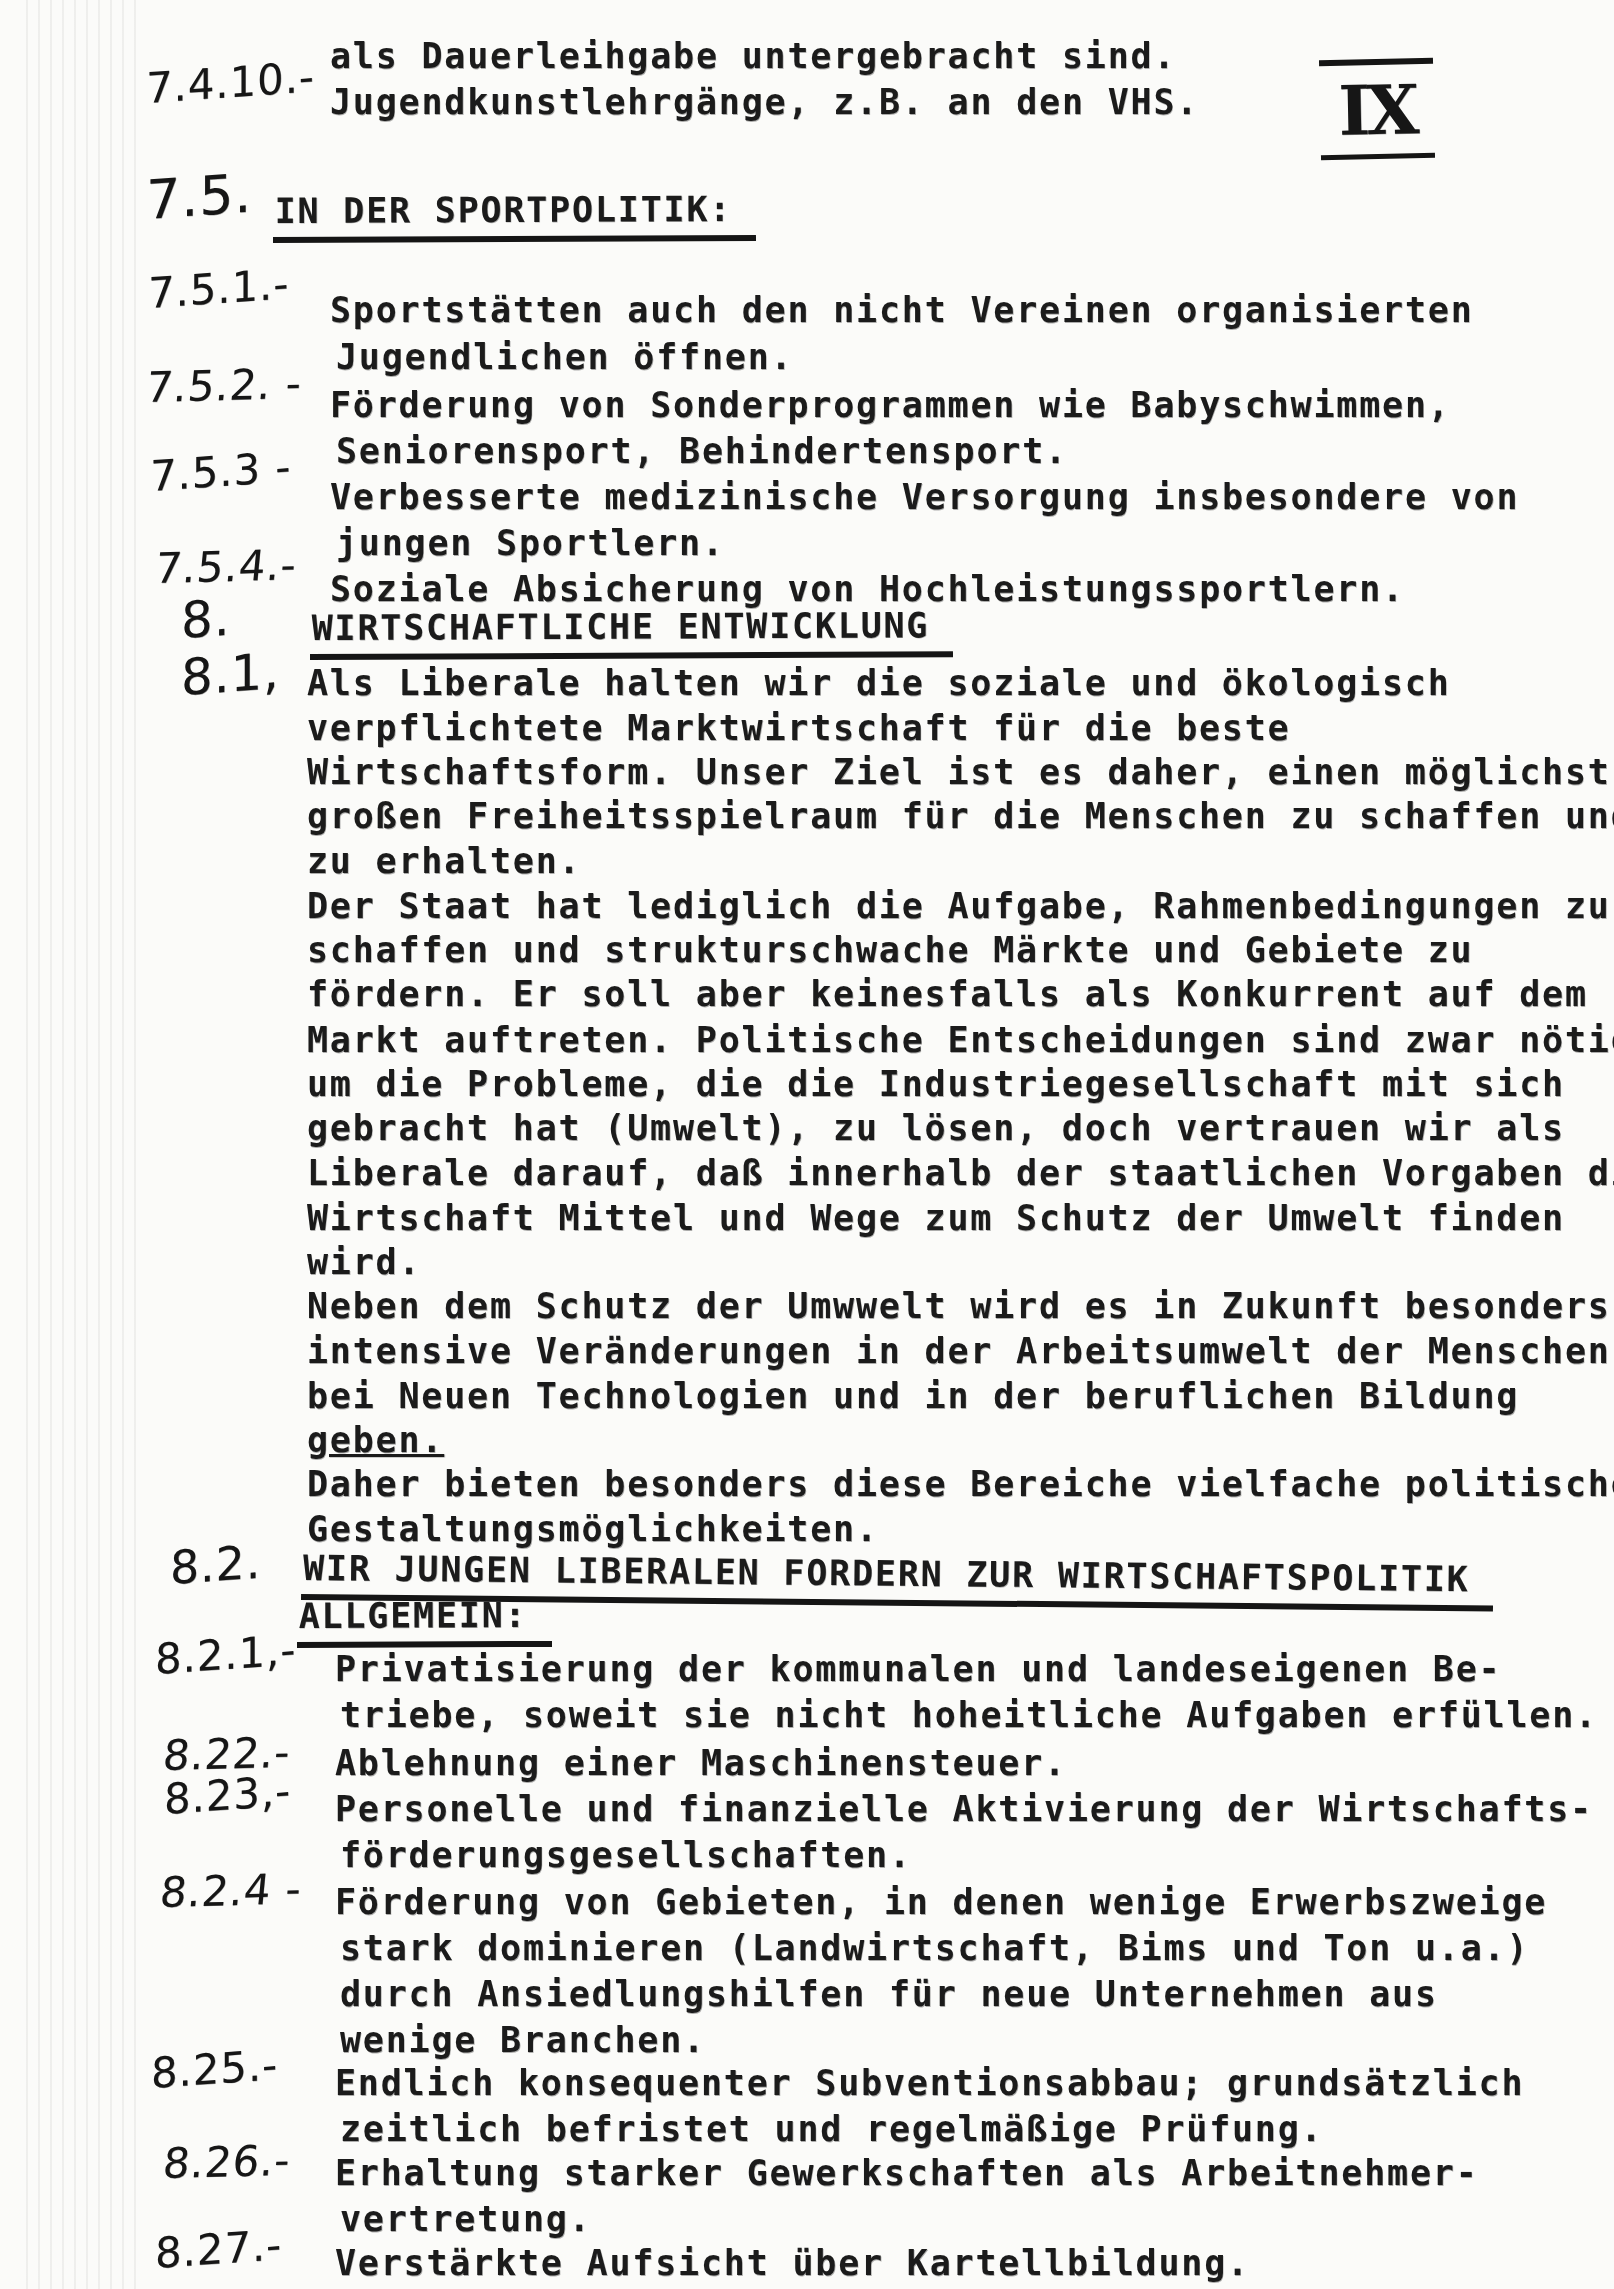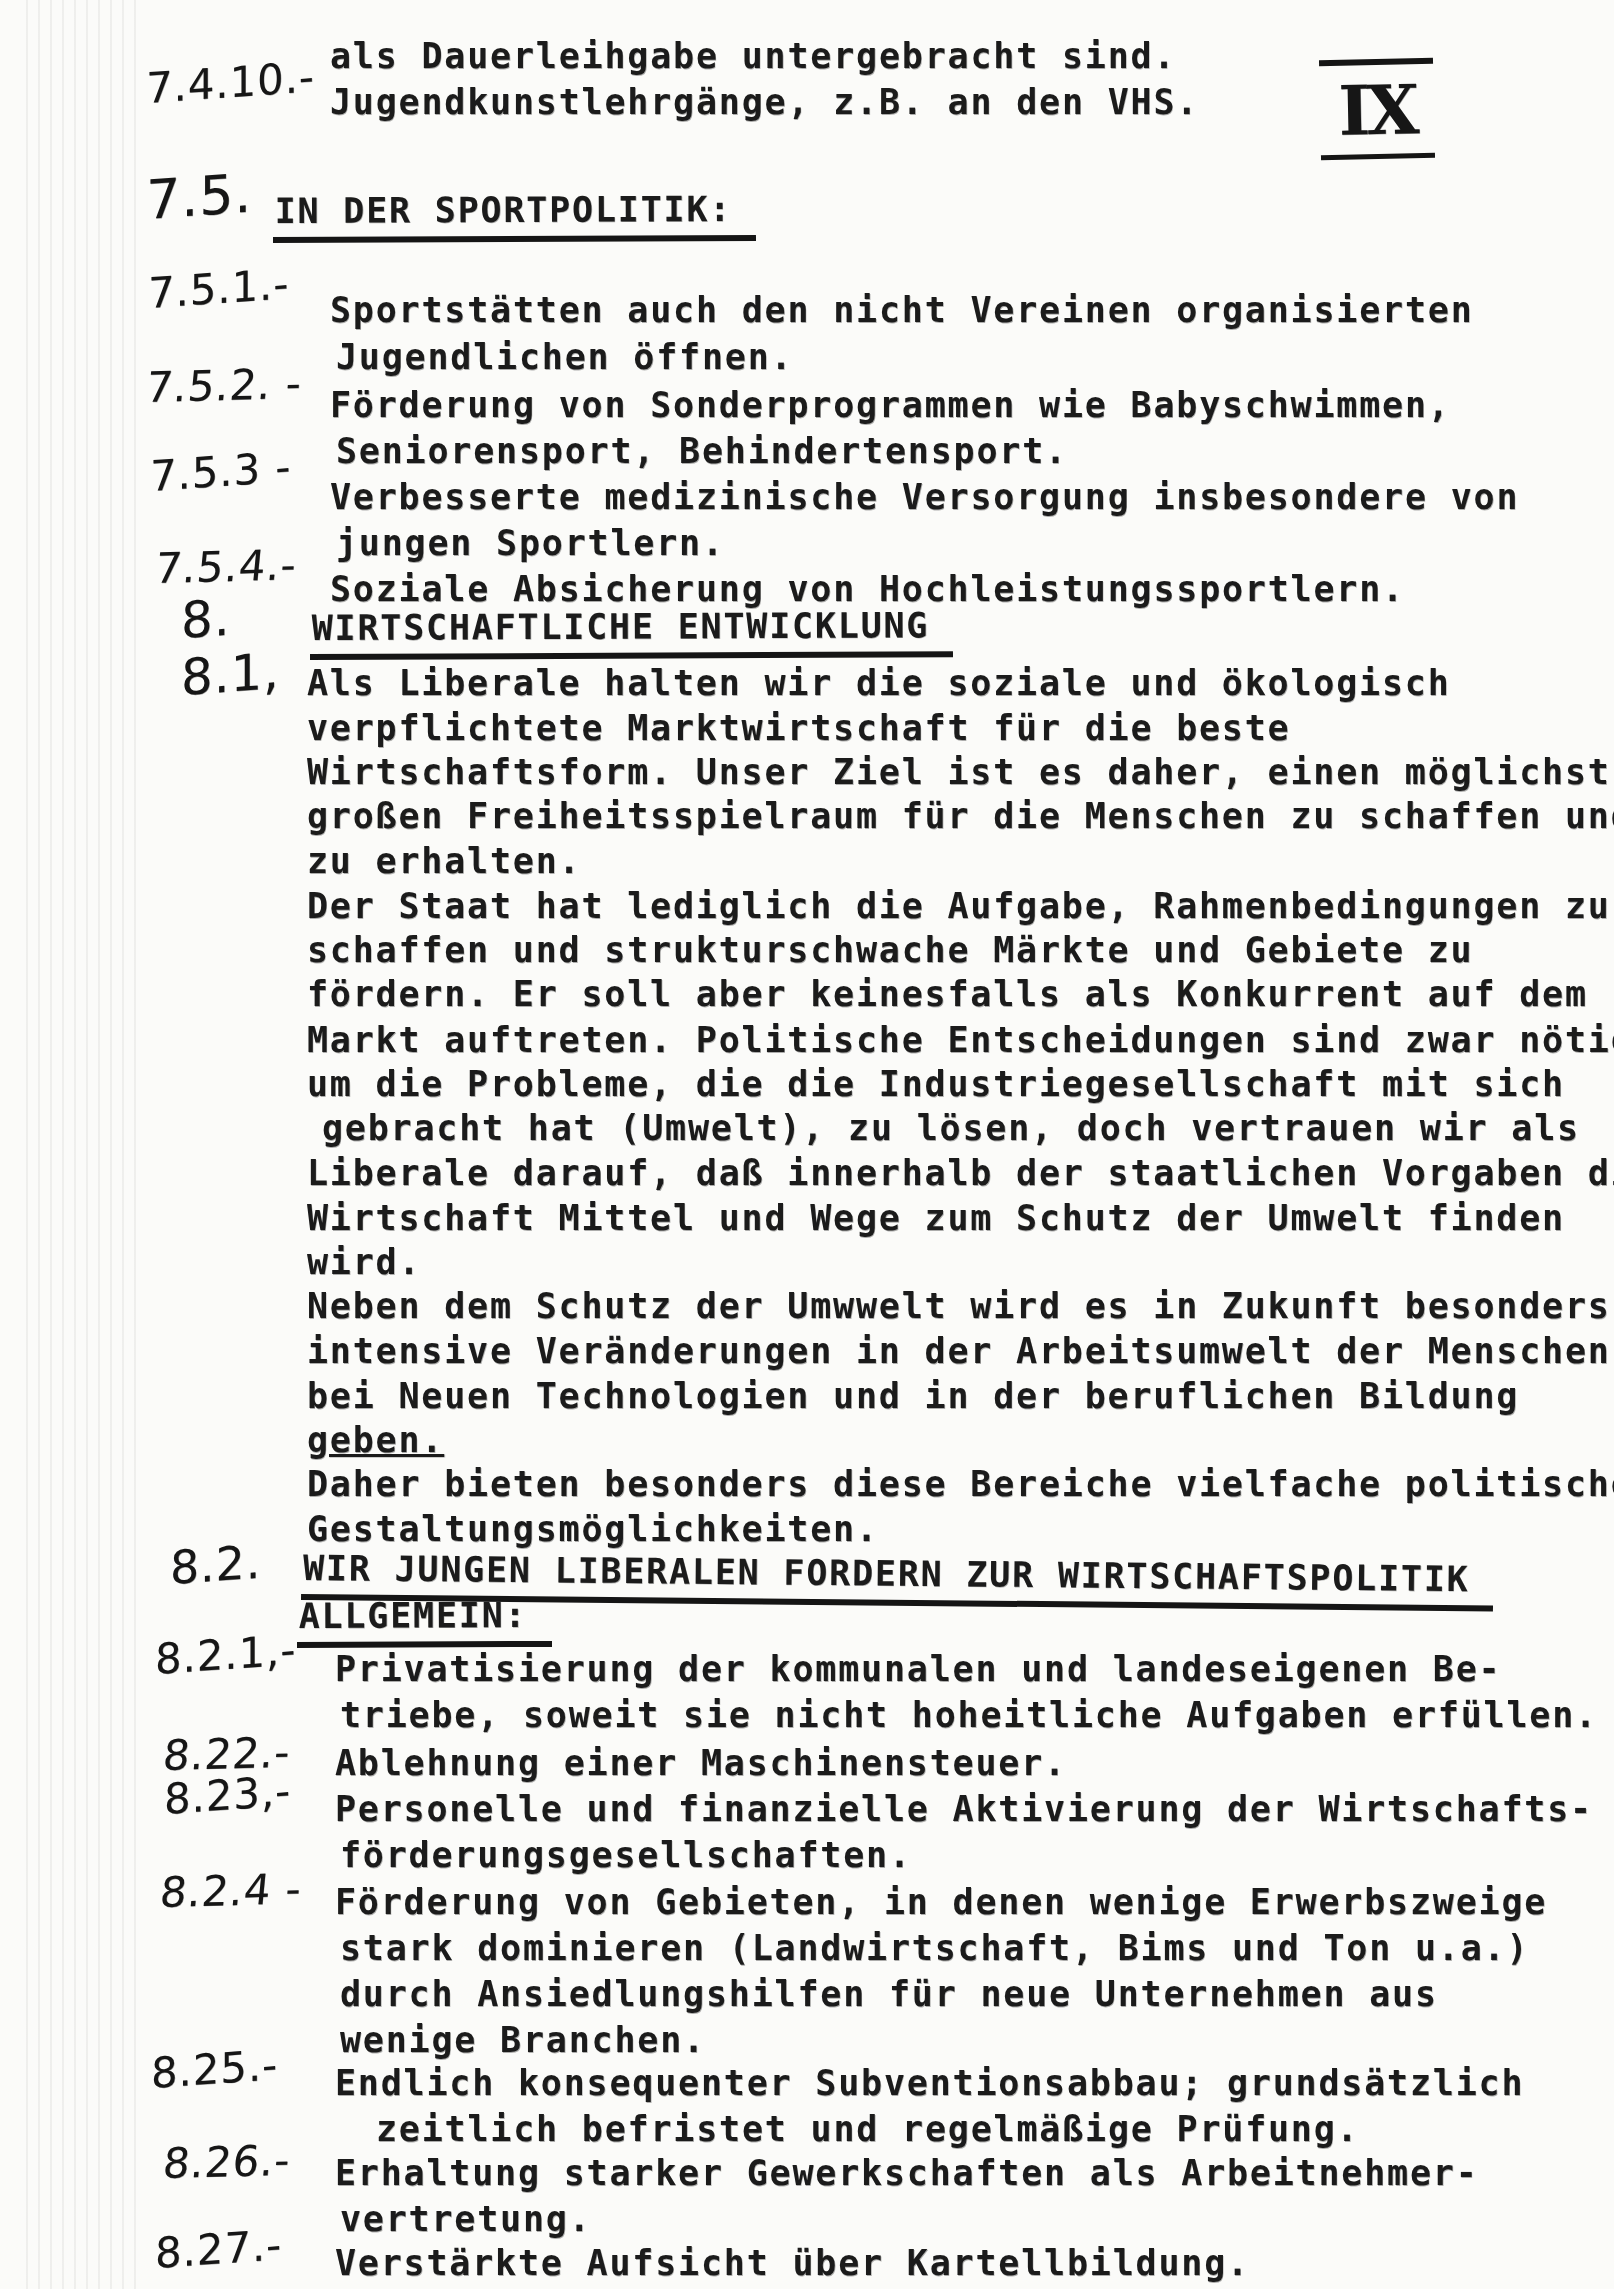--- a/index.html
+++ b/index.html
@@ -101,21 +101,21 @@
 <div class="t" style="left:307px;top:666px;">Als Liberale halten wir die soziale und ökologisch</div>
 <div class="t" style="left:307px;top:711px;">verpflichtete Marktwirtschaft für die beste</div>
 <div class="t" style="left:307px;top:755px;">Wirtschaftsform. Unser Ziel ist es daher, einen möglichst</div>
 <div class="t" style="left:307px;top:799px;">großen Freiheitsspielraum für die Menschen zu schaffen und</div>
 <div class="t" style="left:307px;top:844px;">zu erhalten.</div>
 <div class="t" style="left:307px;top:889px;">Der Staat hat lediglich die Aufgabe, Rahmenbedingungen zu</div>
 <div class="t" style="left:307px;top:933px;">schaffen und strukturschwache Märkte und Gebiete zu</div>
 <div class="t" style="left:307px;top:977px;">fördern. Er soll aber keinesfalls als Konkurrent auf dem</div>
 <div class="t" style="left:307px;top:1023px;">Markt auftreten. Politische Entscheidungen sind zwar nötig</div>
 <div class="t" style="left:307px;top:1067px;">um die Probleme, die die Industriegesellschaft mit sich</div>
-<div class="t" style="left:322px;top:1111px;">gebracht hat (Umwelt), zu lösen, doch vertrauen wir als</div>
+<div class="t" style="left:307px;top:1111px;">gebracht hat (Umwelt), zu lösen, doch vertrauen wir als</div>
 <div class="t" style="left:307px;top:1156px;">Liberale darauf, daß innerhalb der staatlichen Vorgaben die</div>
 <div class="t" style="left:307px;top:1201px;">Wirtschaft Mittel und Wege zum Schutz der Umwelt finden</div>
 <div class="t" style="left:307px;top:1245px;">wird.</div>
 <div class="t" style="left:307px;top:1289px;">Neben dem Schutz der Umwwelt wird es in Zukunft besonders</div>
 <div class="t" style="left:307px;top:1334px;">intensive Veränderungen in der Arbeitsumwelt der Menschen</div>
 <div class="t" style="left:307px;top:1379px;">bei Neuen Technologien und in der beruflichen Bildung</div>
 <div class="t" style="left:307px;top:1423px;text-decoration:underline;">geben.</div>
 <div class="t" style="left:307px;top:1467px;">Daher bieten besonders diese Bereiche vielfache politische</div>
 <div class="t" style="left:307px;top:1512px;">Gestaltungsmöglichkeiten.</div>
 
@@ -135,21 +135,21 @@
 <div class="t" style="left:340px;top:1838px;">förderungsgesellschaften.</div>
 
 <div class="hw r2" style="left:158px;top:1872px;">8.2.4 -</div>
 <div class="t" style="left:335px;top:1885px;">Förderung von Gebieten, in denen wenige Erwerbszweige</div>
 <div class="t" style="left:340px;top:1931px;">stark dominieren (Landwirtschaft, Bims und Ton u.a.)</div>
 <div class="t" style="left:340px;top:1977px;">durch Ansiedlungshilfen für neue Unternehmen aus</div>
 <div class="t" style="left:340px;top:2023px;">wenige Branchen.</div>
 
 <div class="hw" style="left:151px;top:2053px;">8.25.-</div>
 <div class="t" style="left:335px;top:2066px;text-align:center;">Endlich konsequenter Subventionsabbau; grundsätzlich</div>
-<div class="t" style="left:340px;top:2112px;margin-left:36px;">zeitlich befristet und regelmäßige Prüfung.</div>
+<div class="t" style="left:340px;top:2112px;">zeitlich befristet und regelmäßige Prüfung.</div>
 
 <div class="hw r2" style="left:161px;top:2143px;">8.26.-</div>
 <div class="t" style="left:335px;top:2156px;">Erhaltung starker Gewerkschaften als Arbeitnehmer-</div>
 <div class="t" style="left:340px;top:2202px;">vertretung.</div>
 
 <div class="hw" style="left:155px;top:2233px;">8.27.-</div>
 <div class="t" style="left:335px;top:2246px;">Verstärkte Aufsicht über Kartellbildung.</div>
 
 
 </body></html>

